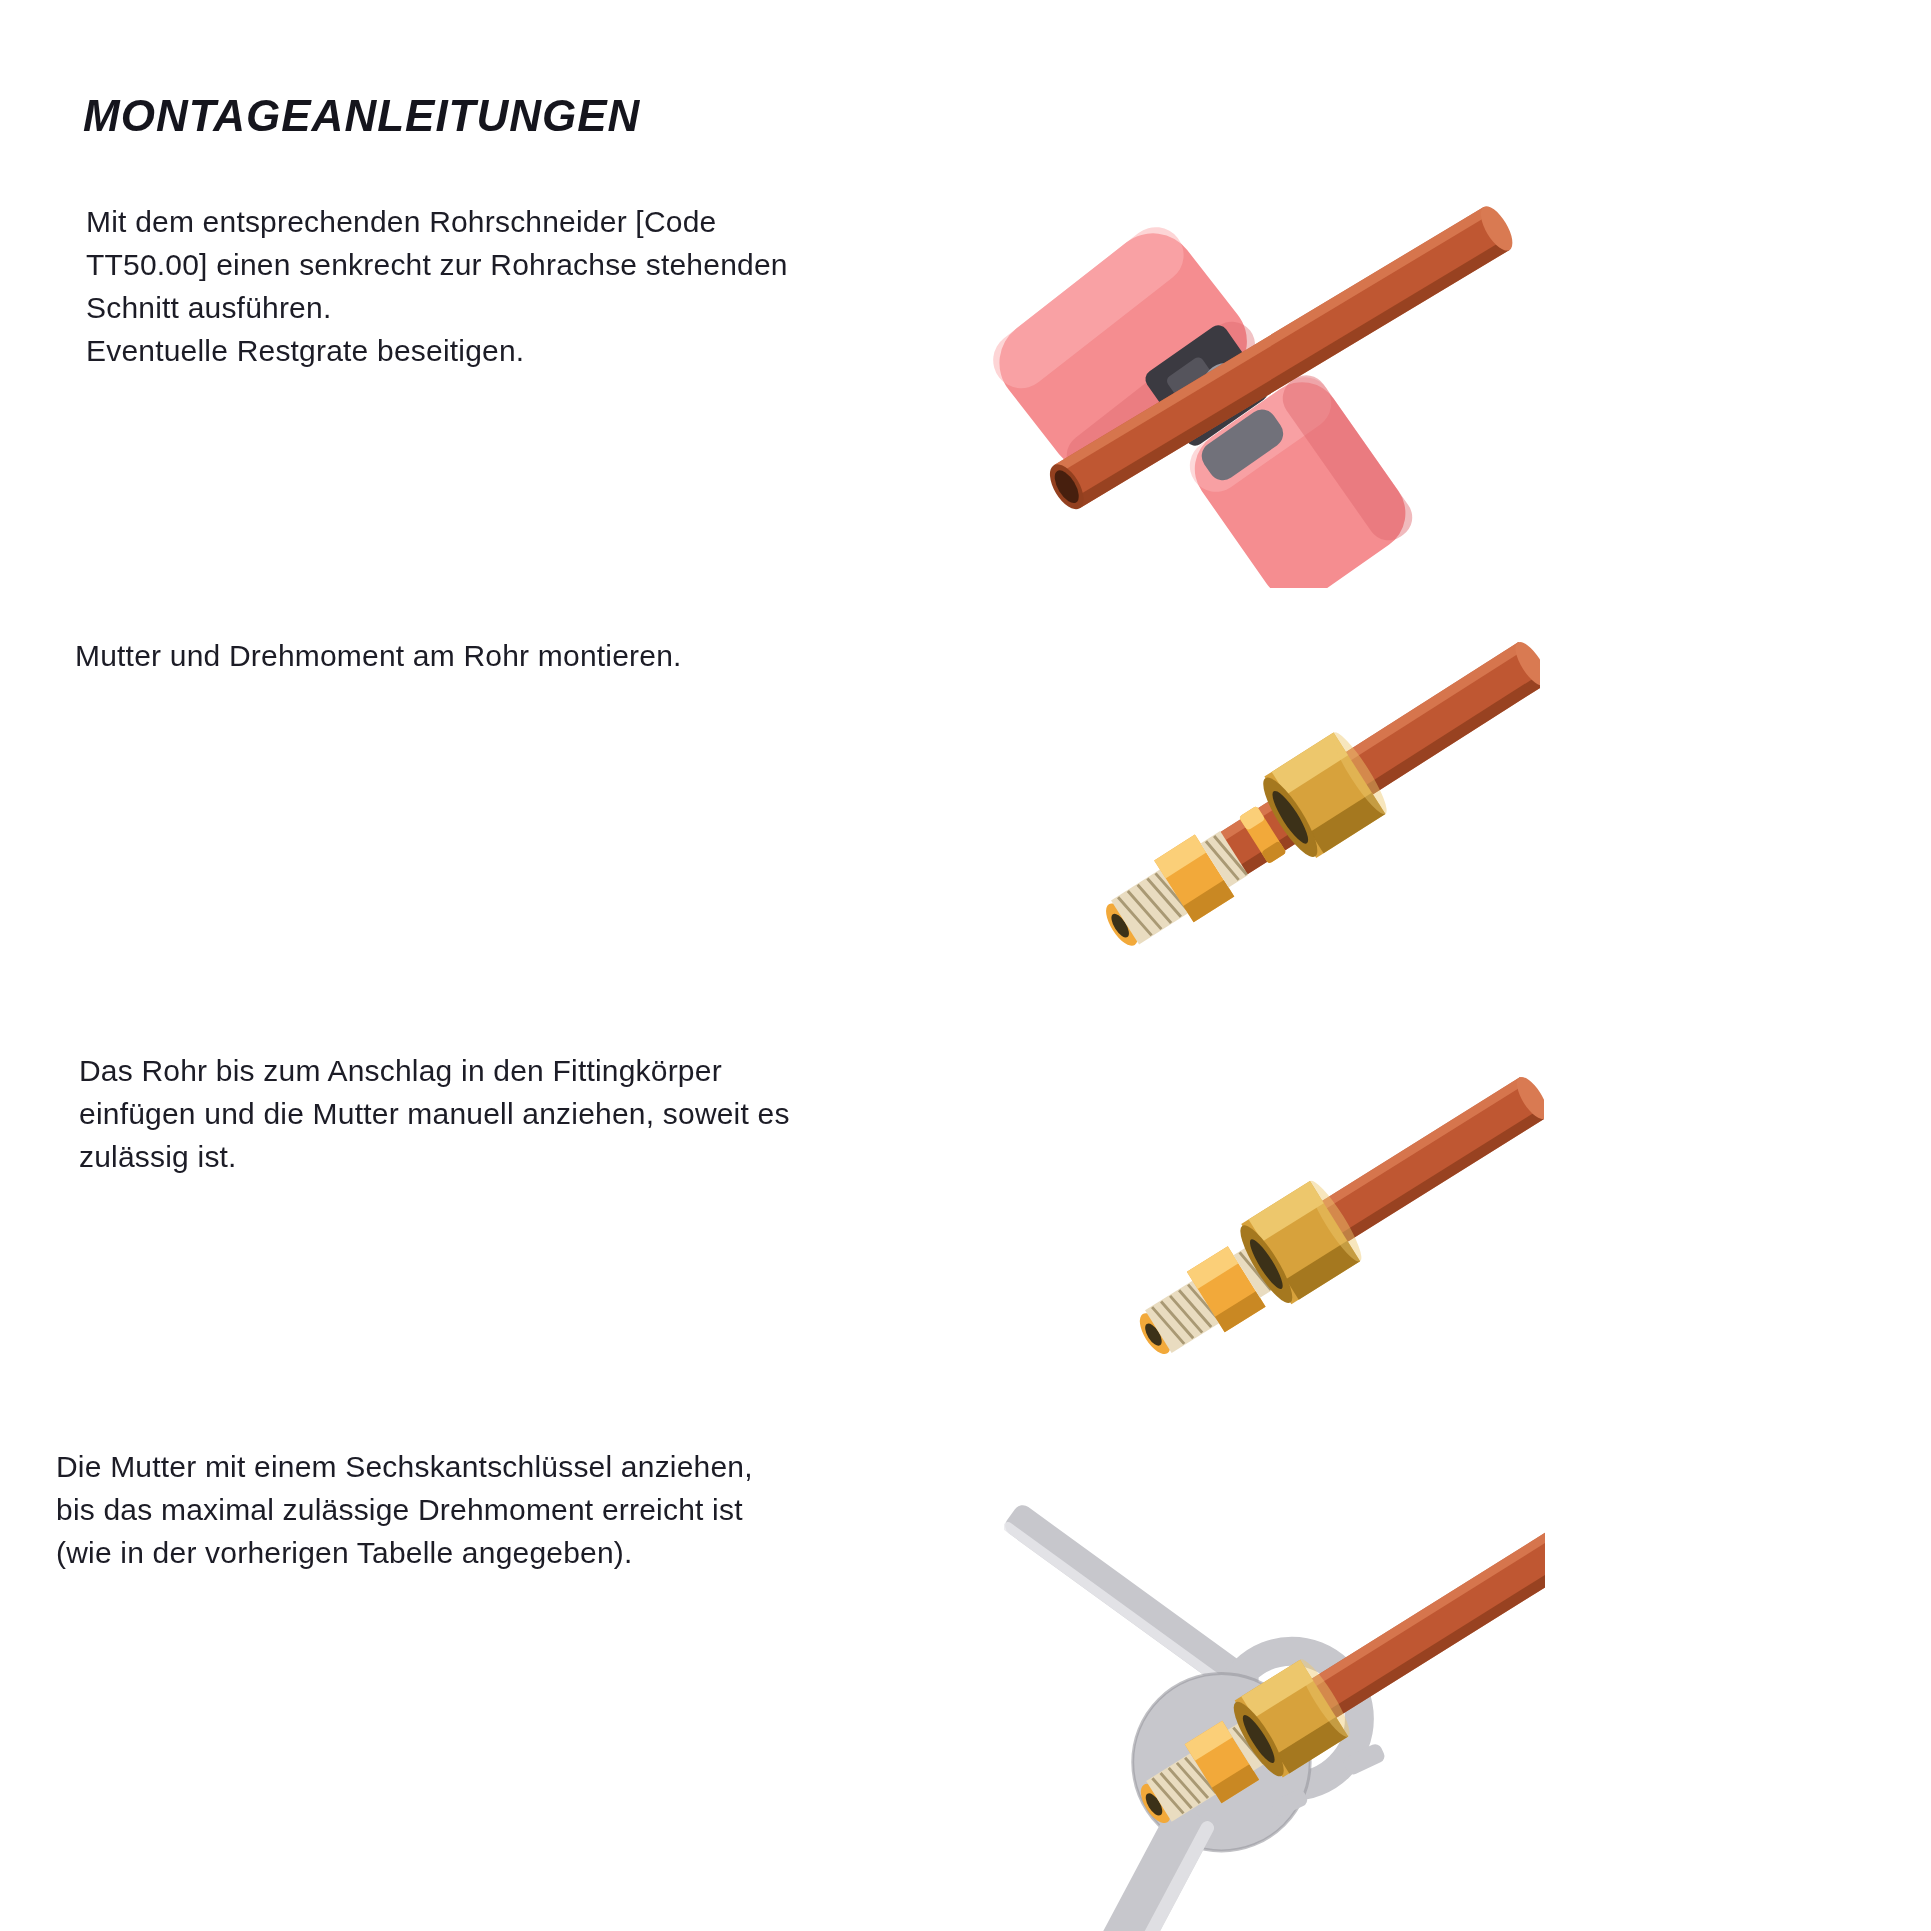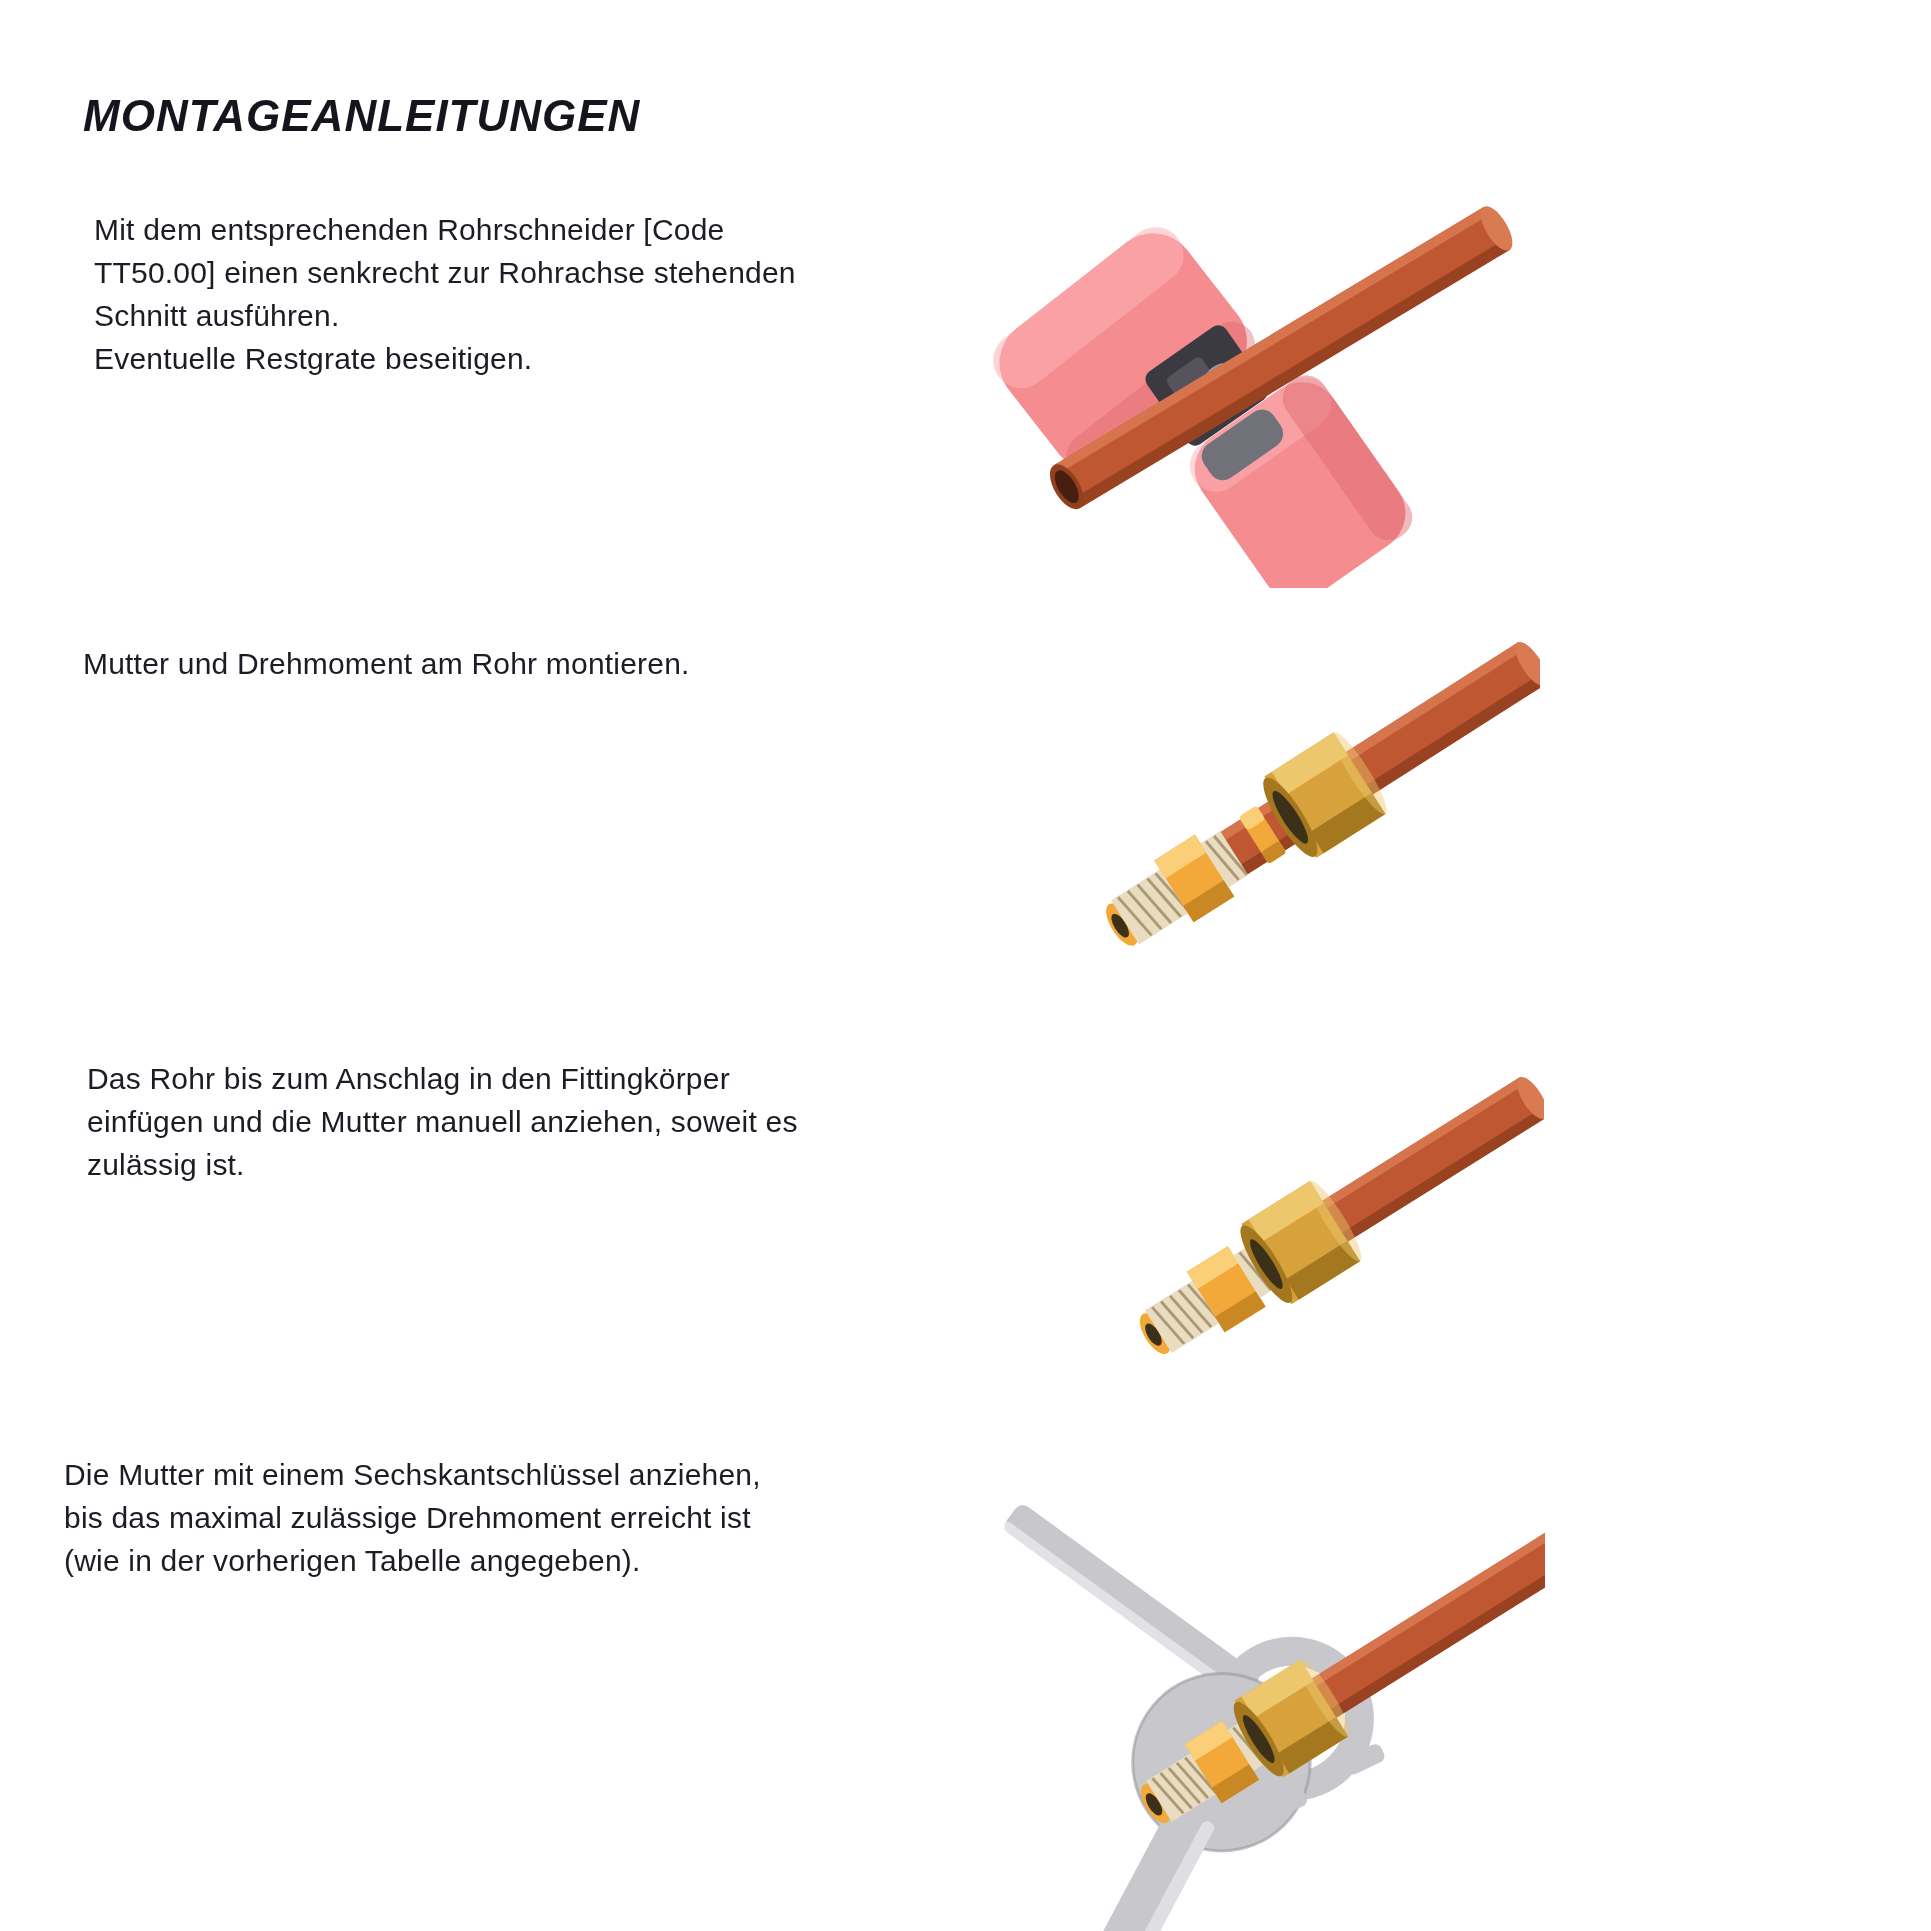--- a/index.html
+++ b/index.html
@@ -9,21 +9,21 @@
     font-family:"Liberation Sans", sans-serif;
     color:var(--text,#1c1c26);
   }
   .title{
     position:absolute;left:75px;top:83px;margin:8px;
     font-size:44px;font-weight:700;letter-spacing:1px;
     color:var(--titleColor,#15151d);
     font-style:italic;
   }
   .step-text{
-    position:absolute;margin:12px;
+    position:absolute;margin:4px;
     font-size:30px;line-height:43px;letter-spacing:0.2px;
     white-space:pre-line;font-weight:400;
   }
   .s1{left:82px;top:196px;width:763px}
   .s2{left:71px;top:630px;width:927px}
   .s3{left:75px;top:1045px;width:1004px}
   .s4{left:52px;top:1441px;width:1004px}
   .illus{position:absolute}
   .i1{left:801px;top:154px;width:734px;height:434px}
   .i2{left:1038px;top:618px;width:502px;height:386px}

